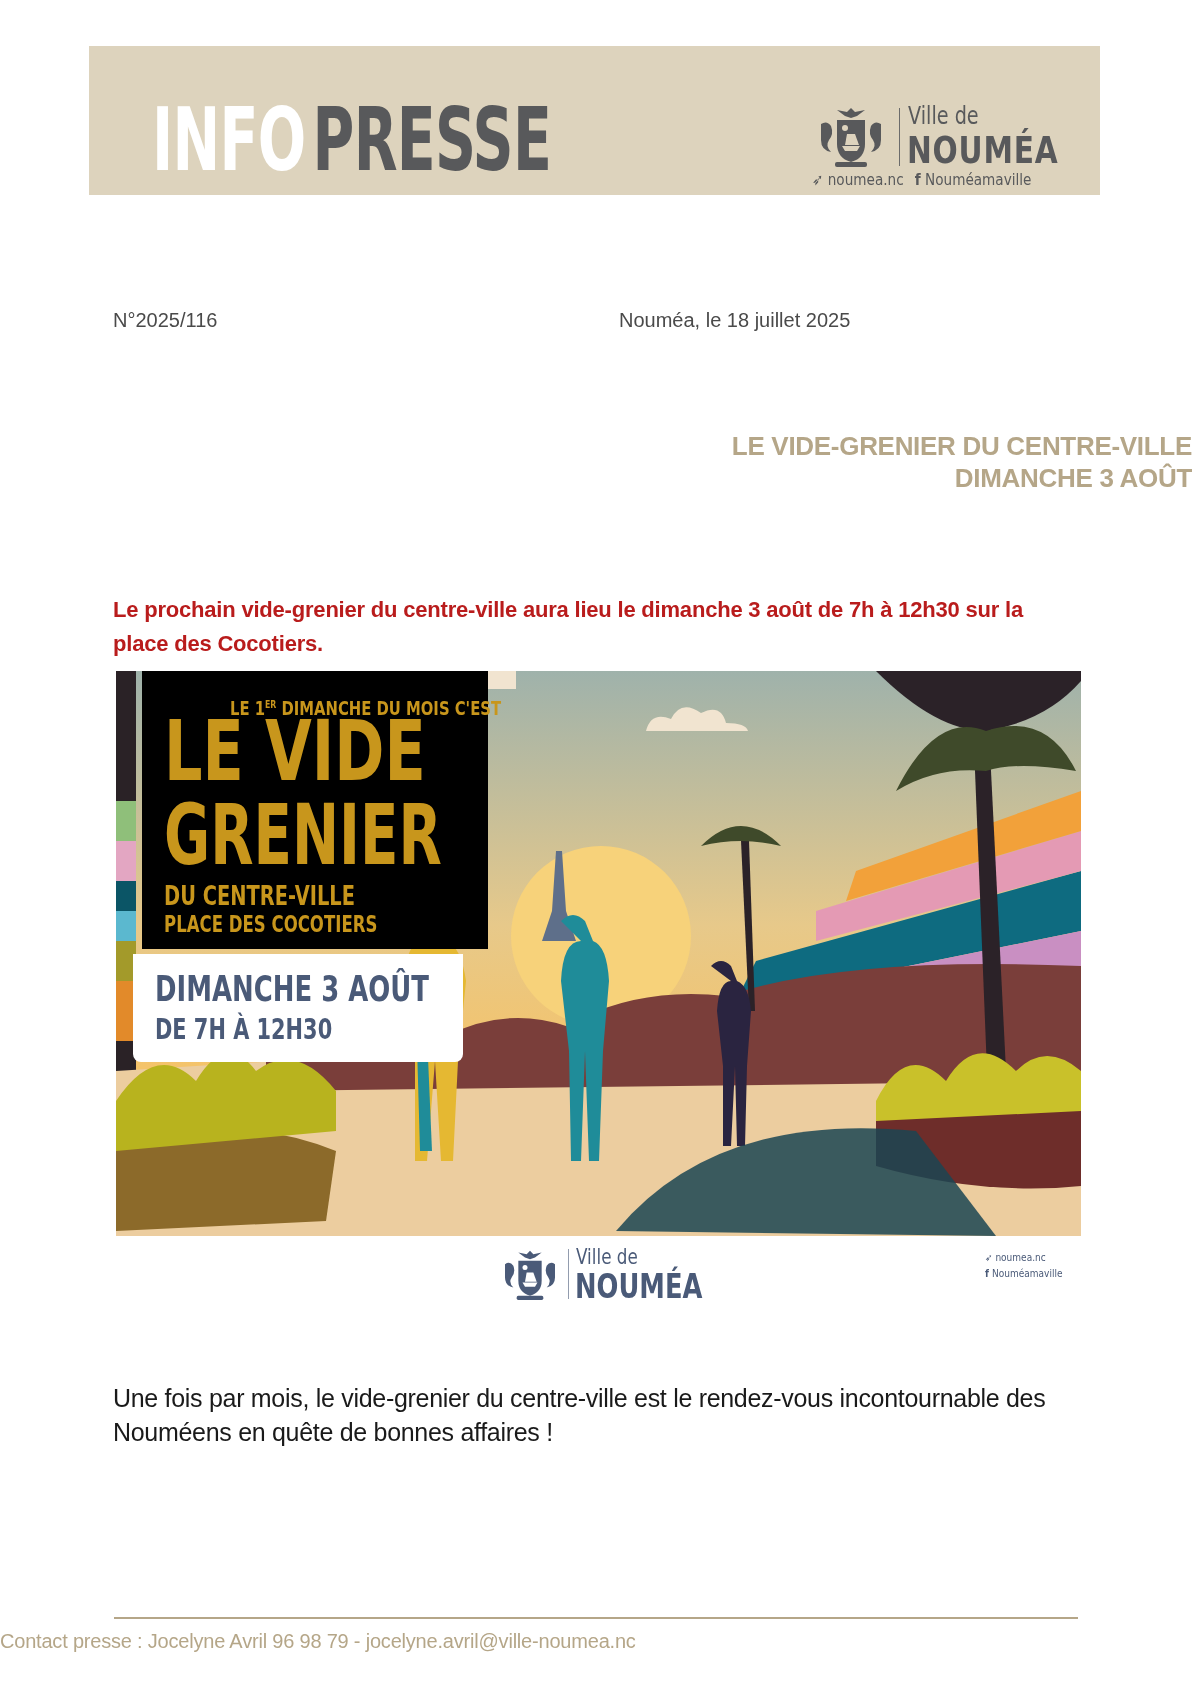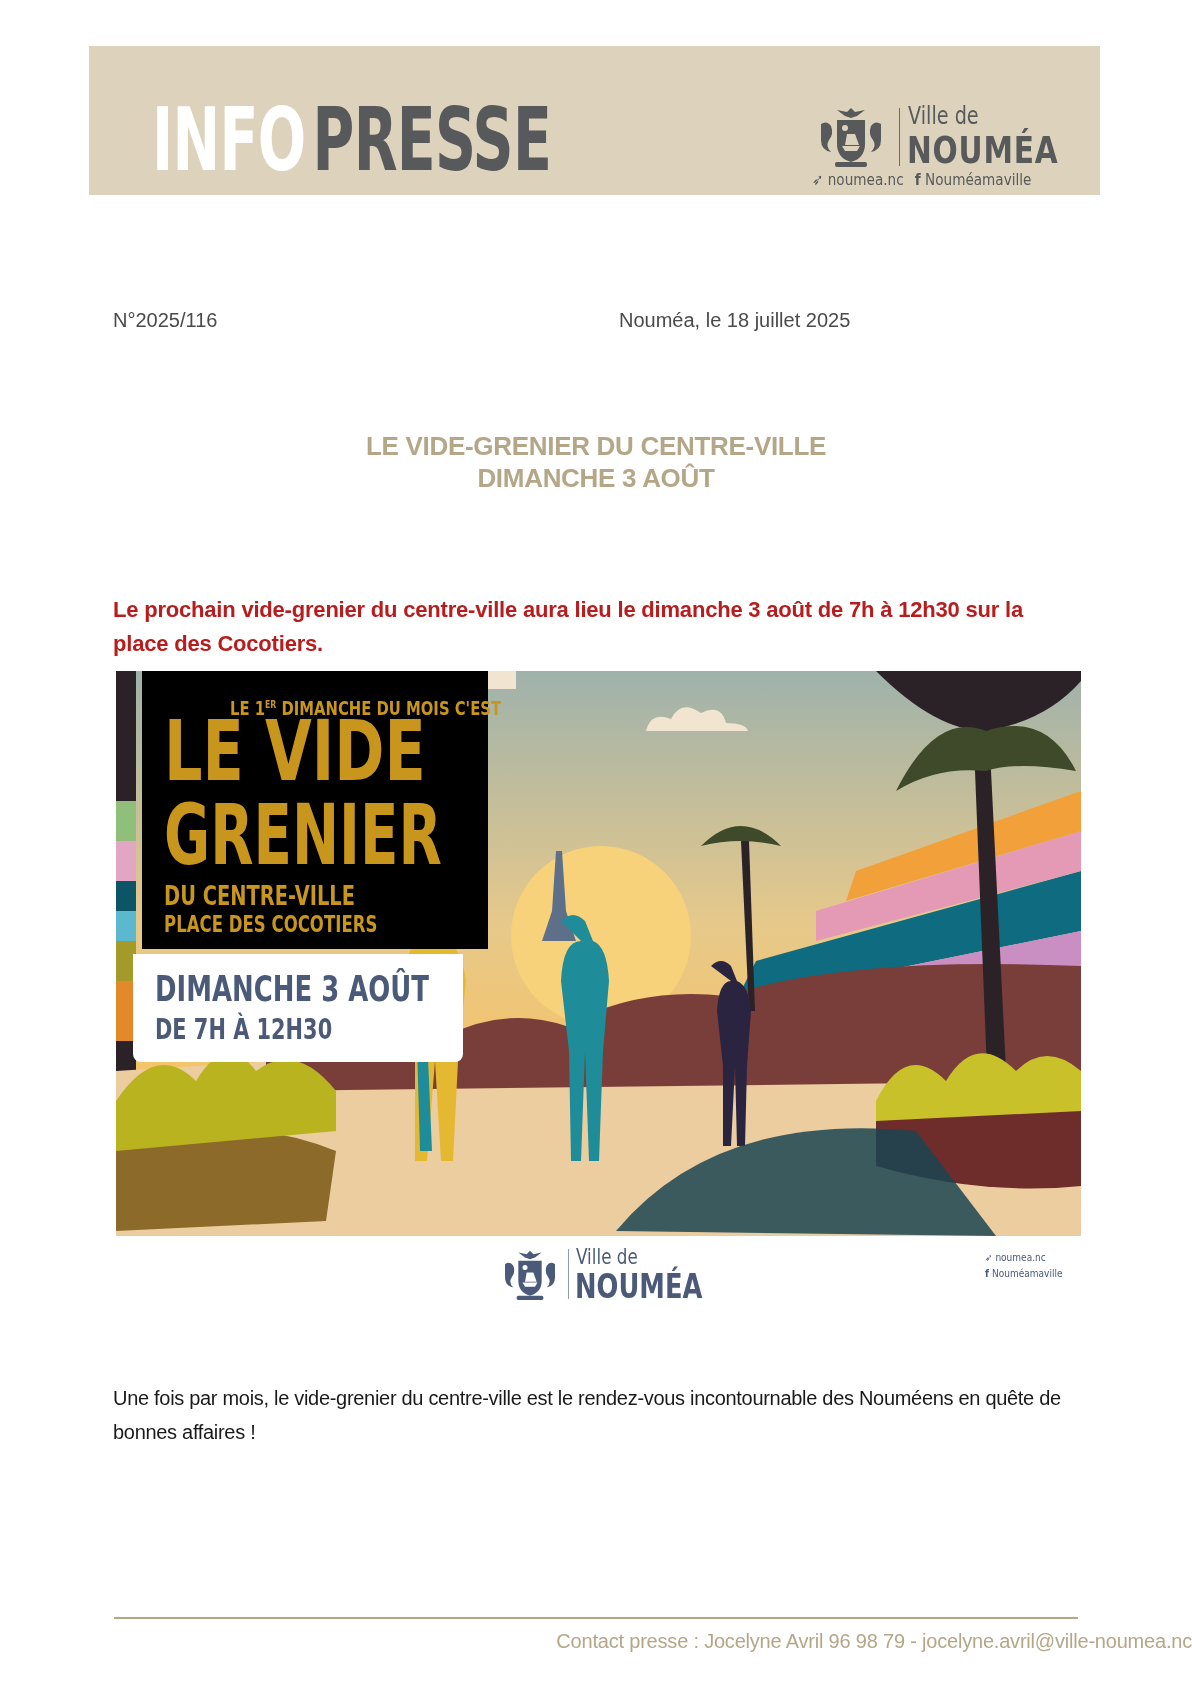--- a/index.html
+++ b/index.html
@@ -17,21 +17,21 @@
   .logo-divider { position:absolute; left:84px; top:2px; width:1px; height:58px; background:#6b6b6b; }
   .logo-ville { position:absolute; left:93px; top:-4px; font-family:"DejaVu Sans", sans-serif; font-size:24px; color:#58595b; transform:scaleX(0.8); transform-origin:left top; white-space:nowrap; }
   .logo-noumea { position:absolute; left:92px; top:22px; font-family:"DejaVu Sans", sans-serif; font-weight:bold; font-size:38px; color:#58595b; transform:scaleX(0.78); transform-origin:left top; white-space:nowrap; letter-spacing:1px; }
   .logo-social { position:absolute; left:-3px; top:64px; font-family:"DejaVu Sans", sans-serif; font-size:16px; color:#58595b; transform:scaleX(0.85); transform-origin:left top; white-space:nowrap; }
 
   
   .ref { left:113px; top:309px; font-size:20px; color:#4a4a4a; }
   .date { left:619px; top:309px; font-size:20px; color:#4a4a4a;text-align:right; }
 
   
-  .title { left:0; top:430px; width:1192px; text-align:center; color:#b5a688; font-weight:bold; font-size:26px; line-height:32px; }
+  .title { left:0; top:430px; width:1192px; text-align:right; color:#b5a688; font-weight:bold; font-size:26px; line-height:32px; }
   .title div { letter-spacing:-0.3px; }
 
   
   .lead { left:113px; top:593px; width:960px; font-weight:bold; font-size:22px; line-height:34px; color:#b91c1c; letter-spacing:-0.2px; }
 
   
   .poster { left:116px; top:671px; width:965px; height:565px; overflow:hidden; background:#e9c9a0; }
   .poster svg { position:absolute; left:0; top:0; }
   .card1 { position:absolute; left:26px; top:0; width:330px; height:278px; background:#000000;padding-left:16px; }
   .card2 { position:absolute; left:17px; top:283px; width:330px; height:108px; background:#ffffff; border-radius:0 0 8px 8px; }
@@ -46,25 +46,25 @@
 
   
   .plogo { left:500px; top:1245px; width:200px; height:60px; }
   .plogo .crest2 { position:absolute; left:0; top:3px; width:60px; height:54px; }
   .plogo .pdiv { position:absolute; left:68px; top:4px; width:1px; height:50px; background:#4a5a78; opacity:0.6; }
   .plogo .pville { position:absolute; left:76px; top:0px; font-family:"DejaVu Sans", sans-serif; font-size:21px; color:#4a5a78; transform:scaleX(0.8); transform-origin:left top; white-space:nowrap; }
   .plogo .pnoumea { position:absolute; left:75px; top:22px; font-family:"DejaVu Sans", sans-serif; font-weight:bold; font-size:33px; color:#4a5a78; transform:scaleX(0.78); transform-origin:left top; white-space:nowrap; }
   .psocial { left:985px; top:1250px; font-family:"DejaVu Sans", sans-serif; font-size:10px; color:#4a5a78; line-height:16px; transform:scaleX(0.9); transform-origin:left top; white-space:nowrap; }
 
   
-  .para { left:113px; top:1381px; width:960px; font-size:20px; line-height:34px; color:#1a1a1a; letter-spacing:-0.3px; }
+  .para { left:113px; top:1381px; width:960px; font-size:25px; line-height:34px; color:#1a1a1a; letter-spacing:-0.3px; }
 
   
   .footer-rule { left:114px; top:1617px; width:964px; height:2px; background:#b5a688; }
-  .footer-text { left:0; top:1630px; width:1192px; text-align:right; font-size:20px; color:#b5a688; letter-spacing:-0.2px; }
+  .footer-text { left:0; top:1630px; width:1192px; text-align:left; font-size:20px; color:#b5a688; letter-spacing:-0.2px; }
 </style>
 </head>
 <body>
 
 <div class="abs banner">
   <div class="abs brand">
     <span class="info">INFO</span>
       <span class="presse">PRESSE</span>
   </div>
   <div class="abs logo">

